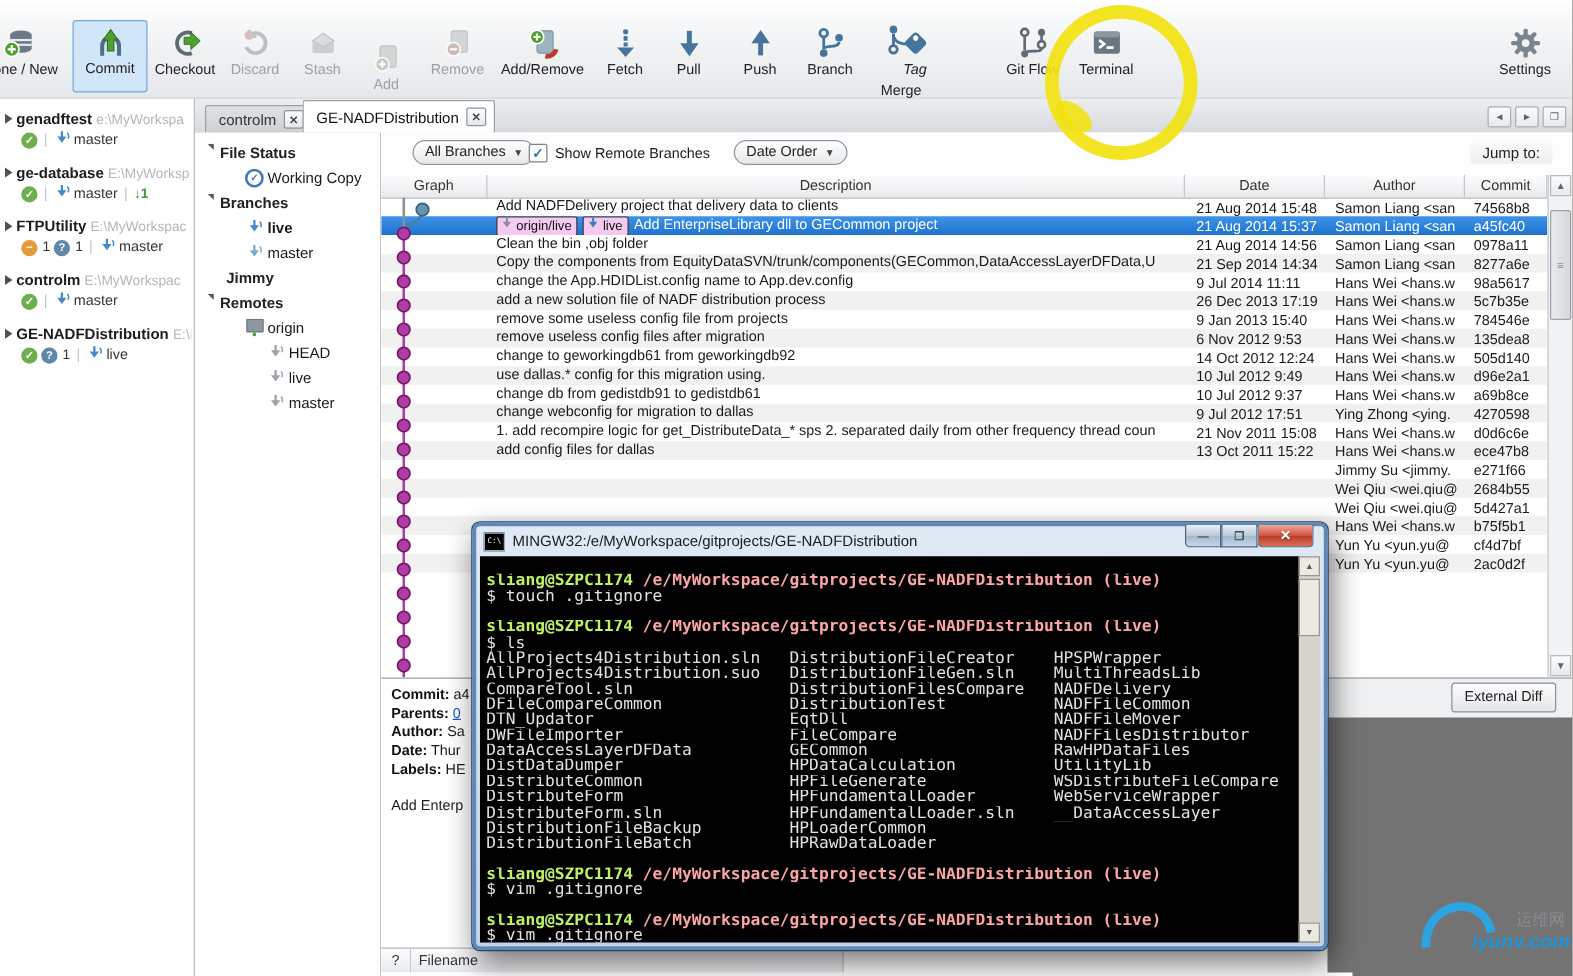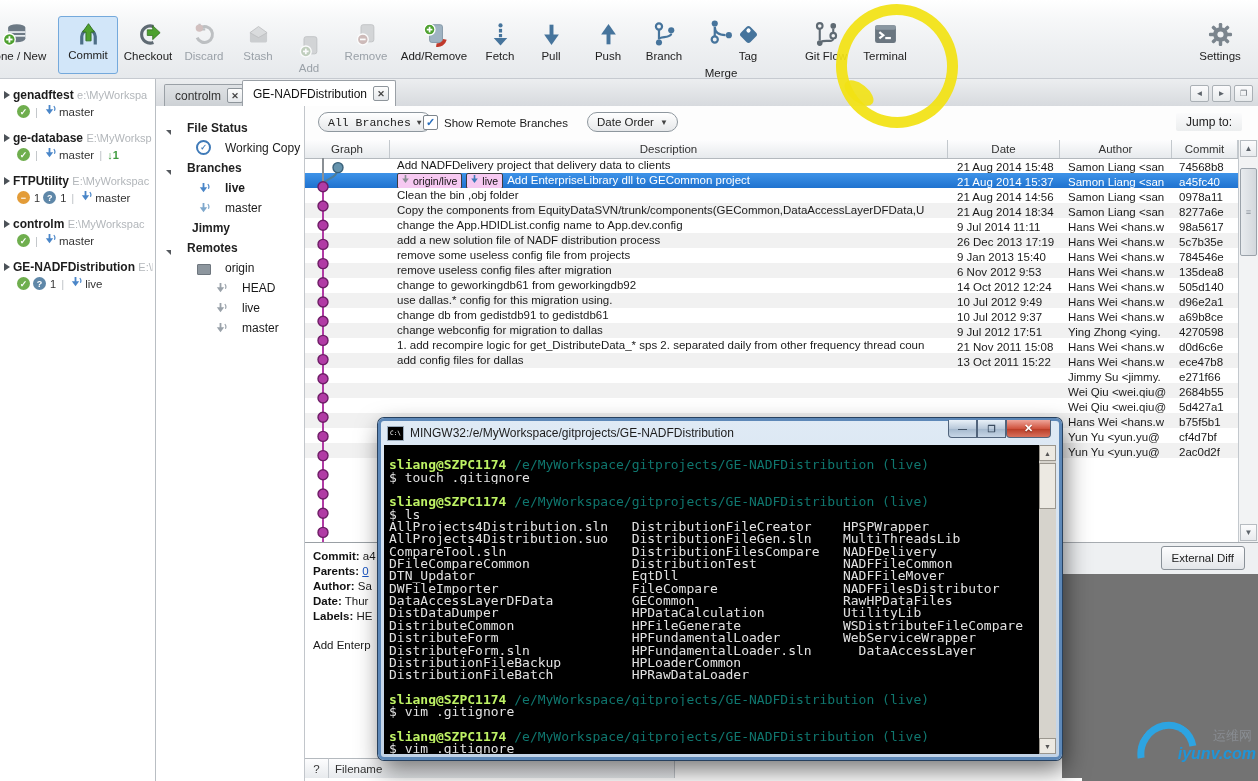--- a/index.html
+++ b/index.html
@@ -49,21 +49,21 @@
   .tab-close{display:inline-flex;align-items:center;justify-content:center;width:14px;height:13px;
              border:1px solid #8e959b;border-radius:2px;background:linear-gradient(#fdfdfd,#e4e7ea);
              font-size:9px;font-weight:bold;color:#444;}
   .tab-nav{position:absolute;right:5px;top:6px;display:flex;gap:3px;}
   .tab-nav span{display:inline-flex;align-items:center;justify-content:center;width:17px;height:15px;
                 border:1px solid #aab0b5;border-radius:2px;background:linear-gradient(#fbfbfc,#e7eaec);
                 font-size:8px;color:#5d646b;}
   
   .treepanel{position:absolute;left:156px;top:106px;width:149px;bottom:0;background:#fff;
              border-right:1px solid #c2c6cb;font-size:12px;padding-top:9px;box-sizing:border-box;}
-  .tr-row{height:20px;display:flex;align-items:flex-end;white-space:nowrap;overflow:hidden;gap:11px;}
+  .tr-row{height:20px;display:flex;align-items:flex-start;white-space:nowrap;overflow:hidden;}
   .tr-sec{font-weight:bold;color:#222;}
   .tr-tri{display:inline-block;width:0;height:0;border-top:5px solid #55595e;border-left:5px solid transparent;
           margin:0 5px 0 10px;}
   .tr-tri.none{border:none;width:10px;}
   .tr-ic{display:inline-flex;width:15px;justify-content:center;margin-right:3px;}
   .wc-ic{width:11px;height:11px;border-radius:50%;border:2px solid #3f7ab8;color:#3f7ab8;font-size:8px;
          font-weight:bold;display:flex;align-items:center;justify-content:center;background:#fff;}
   .srv-ic{width:12px;height:9px;background:#8d969e;border:1px solid #6e767e;border-radius:1px;position:relative;}
   .srv-ic::after{content:"";position:absolute;left:4px;bottom:-4px;width:3px;height:3px;background:#4ea12f;border-radius:50%;}
   
@@ -132,21 +132,21 @@
       font-size:10px;color:#fff;background:linear-gradient(#e9f1f8,#b9c9da 50%,#a3b7cc 51%,#c7d6e6);box-sizing:border-box;}
   .cb span{color:#3b4c60;font-weight:bold;font-size:9px;}
   .cb.close{width:45px;background:linear-gradient(#efa59a,#d0543f 50%,#b83a24 51%,#d8705c);border-radius:0 0 4px 4px;}
   .cb.min{border-radius:0 0 0 4px;}
   .cb.close span{color:#fff;font-size:11px;text-shadow:0 1px 1px #7a1f10;}
   .term-body{position:absolute;left:3px;right:3px;top:24px;bottom:3px;background:#000;overflow:hidden;}
   .term-lines{position:absolute;left:5px;top:2px;right:22px;bottom:0;
               font-family:"DejaVu Sans Mono",monospace;font-size:13px;color:#e2e2e2;}
   .tl{height:12.35px;line-height:12.6px;white-space:pre;overflow:hidden;}
   .tg{color:#bef264;font-weight:bold;}
-  .ty{color:#0f766e;font-weight:normal;}
+  .ty{color:#fca5a5;font-weight:bold;}
   .tsb{position:absolute;right:0;top:0;bottom:0;width:17px;background:#d6d3cc;}
   .tsb .a{position:absolute;left:0;width:17px;height:16px;background:#ece9e2;border:1px solid #9a968e;box-sizing:border-box;
           display:flex;align-items:center;justify-content:center;font-size:7px;color:#555;}
   .tsb .th{position:absolute;left:0;top:18px;width:17px;height:46px;background:#ece9e2;border:1px solid #9a968e;box-sizing:border-box;}
   
   .wm{position:absolute;right:2px;bottom:4px;width:118px;height:58px;z-index:60;pointer-events:none;}
   .wm-swirl{position:absolute;left:0;top:2px;width:44px;height:48px;border:7px solid #2aa7e8;border-radius:50%;
             border-right-color:transparent;border-bottom-color:transparent;transform:rotate(35deg);opacity:.95;}
   .wm-cn{position:absolute;right:4px;top:8px;font-size:13px;color:#8d9298;opacity:.85;}
   .wm-site{position:absolute;right:0px;top:26px;font-size:16px;font-weight:bold;font-style:italic;color:#1f95d8;}
@@ -287,21 +287,21 @@
           <span class="ic" style="">
             <svg viewBox="0 0 22 22" width="27" height="27">
               <circle cx="5.5" cy="4.5" r="2.5" fill="#46749c"></circle>
               <circle cx="5.5" cy="17.5" r="2.5" fill="none" stroke="#46749c" stroke-width="1.8"></circle>
               <circle cx="17" cy="14" r="2.5" fill="#46749c"></circle>
               <path d="M5.5 7.2 V15 M5.5 7.2 C5.5 12.5 10 14 14.3 14" fill="none" stroke="#46749c" stroke-width="1.8"></path>
             </svg>
           </span>
           <span>Merge</span>
         </div>
-        <div class="tb-btn" style="left: 726px; width: 44px;">
+        <div class="tb-btn" style="left: 710px; width: 44px; font-style: italic;">
           <span class="ic" style="">
             <svg viewBox="0 0 22 22" width="27" height="27">
               <g transform="rotate(45 11 11)">
                 <rect x="5.5" y="5.5" width="11" height="11" rx="2.4" fill="#46749c"></rect>
                 <circle cx="8.7" cy="8.7" r="1.7" fill="#fff"></circle>
               </g>
             </svg>
           </span>
           <span>Tag</span>
         </div>
@@ -519,21 +519,21 @@
             <path d="M2.8 5.2 L6.5 10.2 L10.2 5.2 Z" fill="#9aa2aa"></path>
             <path d="M10.8 2.2 a4 4 0 0 1 .6 4.6" stroke="#9aa2aa" stroke-width="1.2" fill="none"></path>
           </svg>
         </span>
         <span style="">master</span>
       </div>
     </div>
 
   <div class="main">
     <div class="filterbar">
-      <span class="dd" style="left:13px;font-family:Liberation Mono, monospace;">
+      <span class="dd" style="left:25px;">
         <span>All Branches</span>
         <span class="car">▼</span>
       </span>
       <span class="chkwrap">
         <span class="chk">✓</span>
         <span>Show Remote Branches</span>
       </span>
       <span class="dd" style="left:282px;">
         <span>Date Order</span>
         <span class="car">▼</span>
@@ -581,21 +581,21 @@
           </div>
           <div class="cell date">21 Aug 2014 14:56</div>
           <div class="cell author">Samon Liang &lt;san</div>
           <div class="cell commit">0978a11</div>
         </div>
         <div class="row alt">
           <div class="cell graph"></div>
           <div class="cell desc">
             <span>Copy the components from EquityDataSVN/trunk/components(GECommon,DataAccessLayerDFData,U</span>
           </div>
-          <div class="cell date">21 Aug 2014 18:34</div>
+          <div class="cell date">21 Sep 2014 14:34</div>
           <div class="cell author">Samon Liang &lt;san</div>
           <div class="cell commit">8277a6e</div>
         </div>
         <div class="row">
           <div class="cell graph"></div>
           <div class="cell desc">
             <span>change the App.HDIDList.config name to App.dev.config</span>
           </div>
           <div class="cell date">9 Jul 2014 11:11</div>
           <div class="cell author">Hans Wei &lt;hans.w</div>

